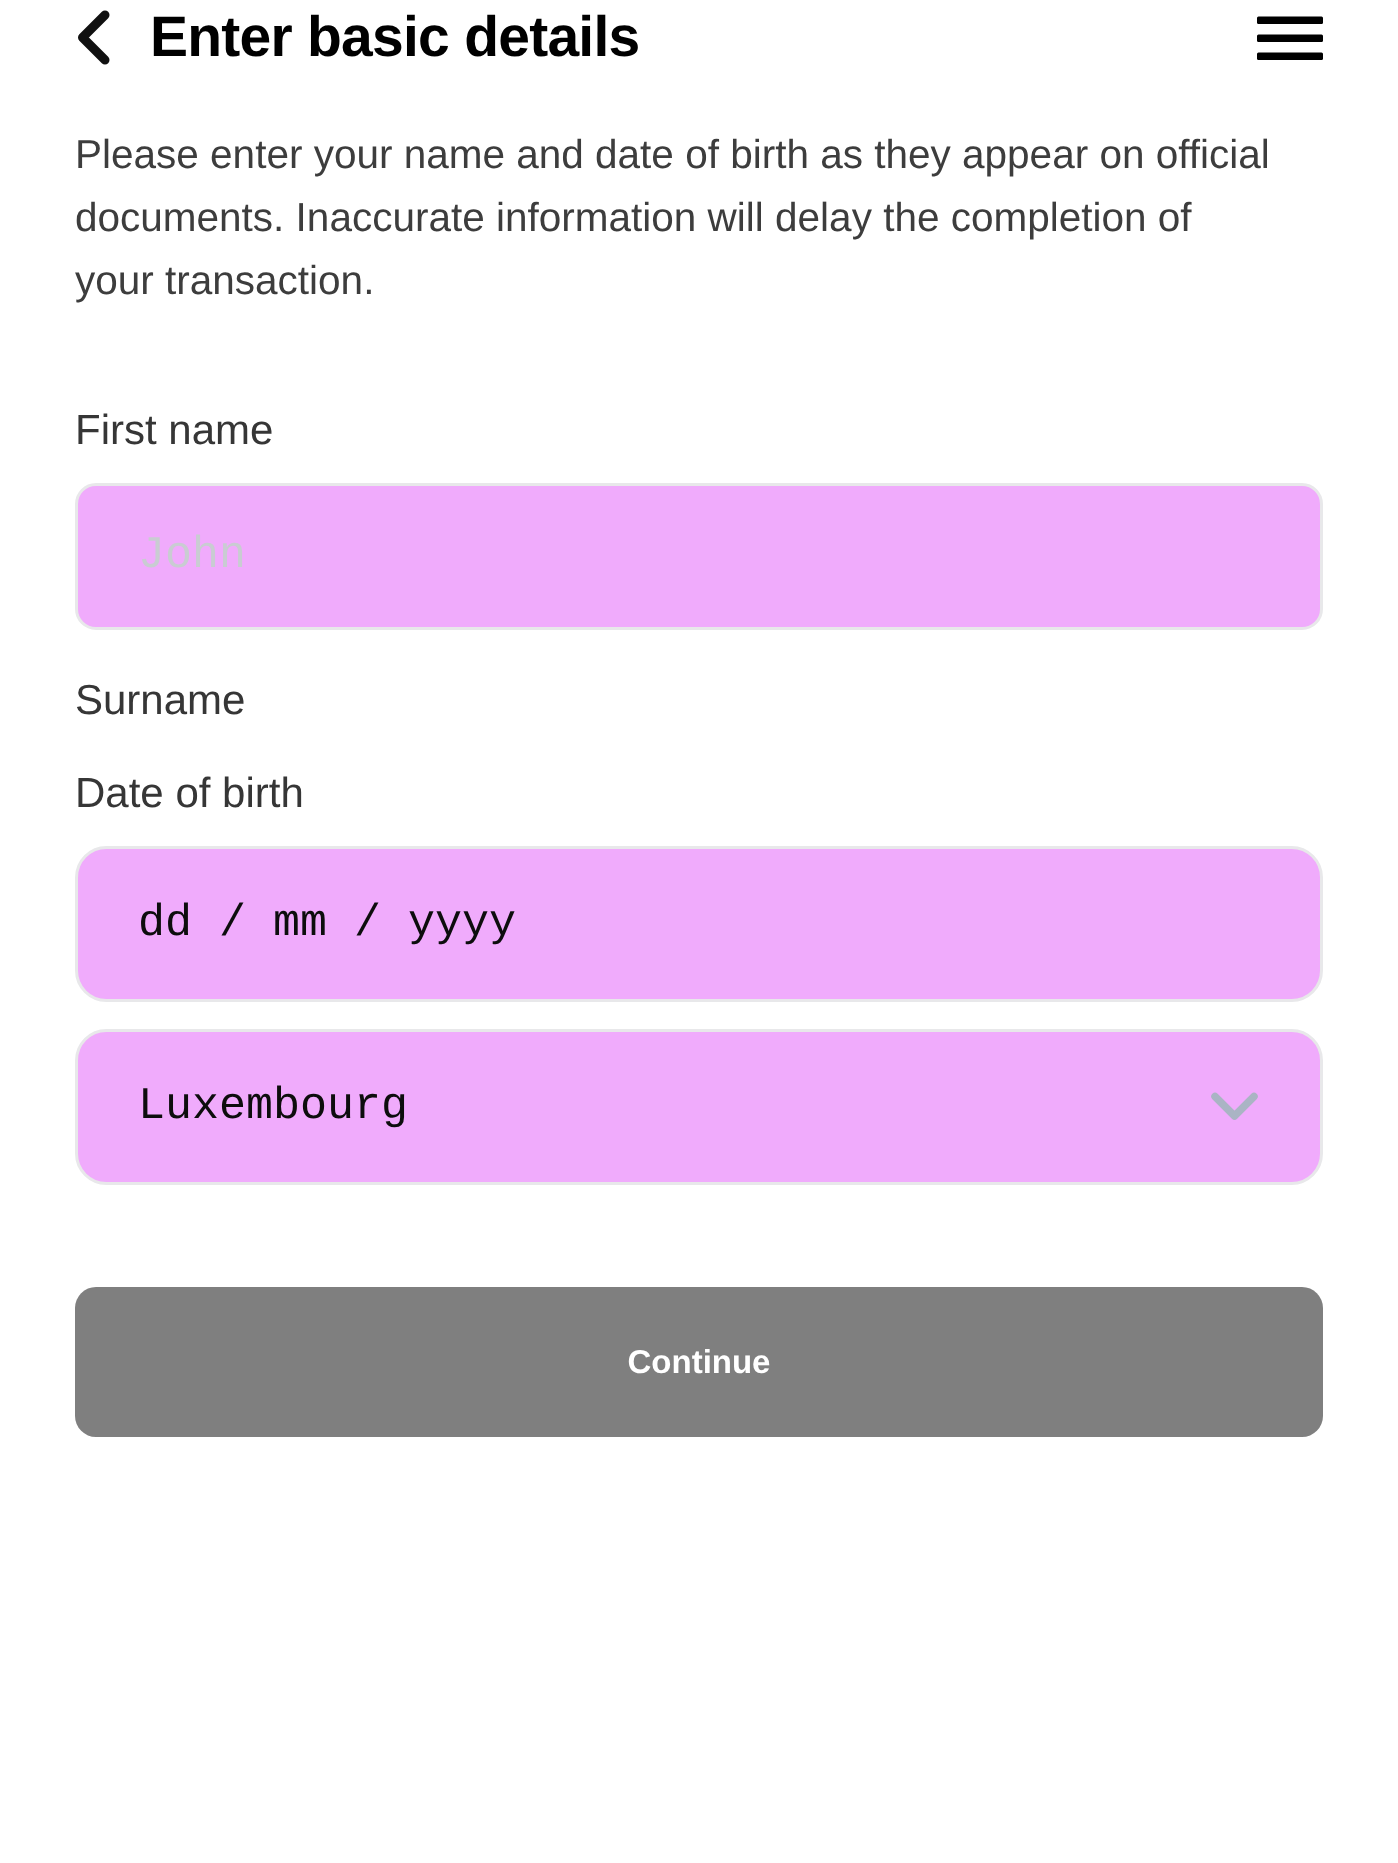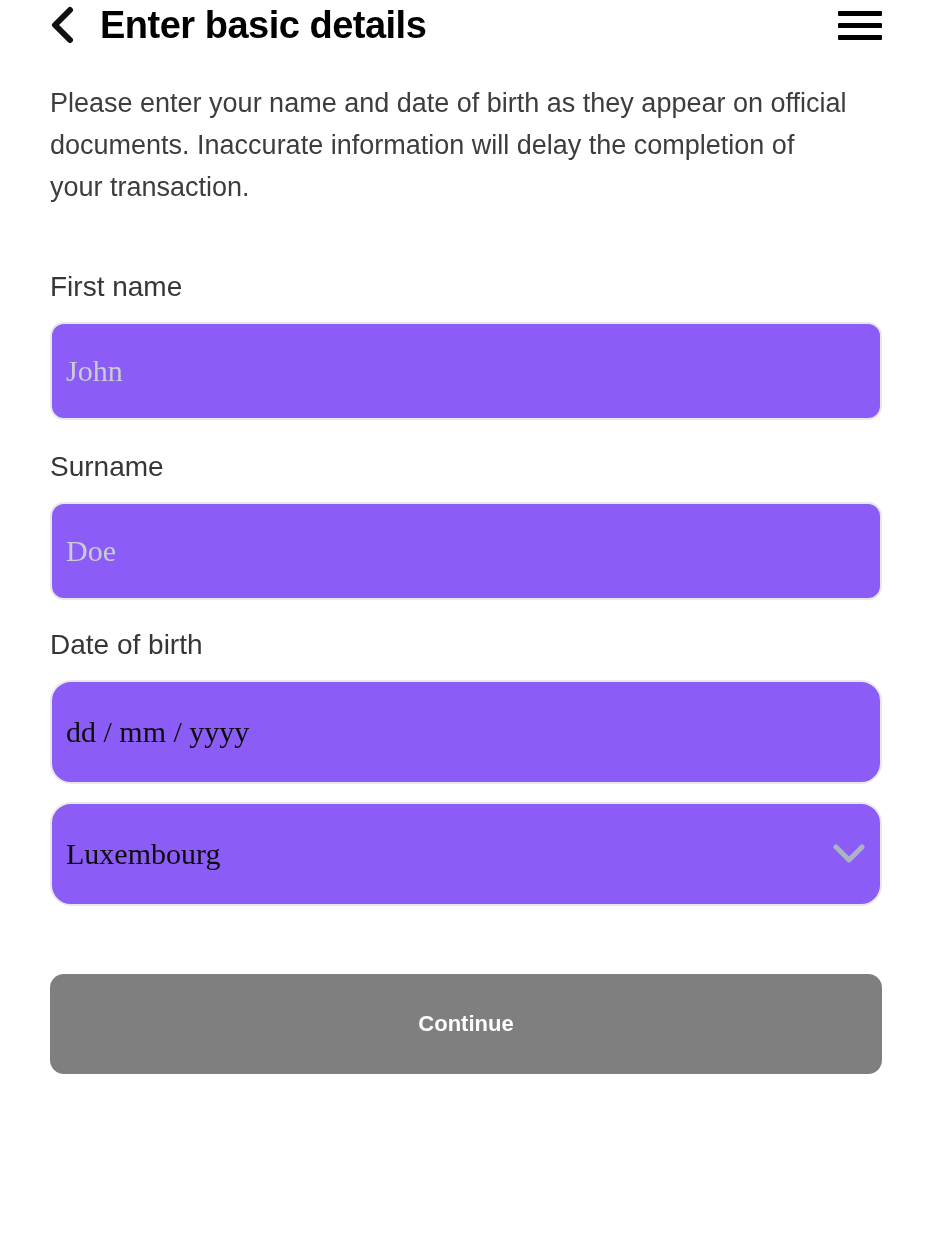--- a/index.html
+++ b/index.html
@@ -80,25 +80,25 @@
   .g1 .field-label { margin-top: 62px; }
   .g2 .field-label { margin-top: 30px; }
   .g3 .field-label { margin-top: 28px; }
   .g4 .field-label { margin-top: 30px; }
 
   .text-input, .select-box {
     margin-top: 18px;
     width: 832px;
     border: 2px solid #e8e8ea;
     border-radius: 14px;
-    background: #8b5cf6;
-    font-family: Liberation Serif, serif;
+    background: #f0abfc;
+    font-family: Liberation Mono, monospace;
     font-size: 30px;
     color: #0d0d0d;
-    padding: 0 14px;
+    padding: 0 40px;
     outline: none;
     display: block;
   }
   .text-input { height: 98px; }
   .tall { height: 104px; border-radius: 21px; }
   .text-input::placeholder { color: #c9ccd2; opacity: 1; }
 
   .select-box {
     display: flex;
     align-items: center;
@@ -153,21 +153,20 @@
 
   <p class="description">Please enter your name and date of birth as they appear on official documents. Inaccurate information will delay the completion of your transaction.</p>
 
   <div class="field-group g1">
     <label class="field-label">First name</label>
     <input class="text-input" type="text" placeholder="John" style="">
   </div>
 
   <div class="field-group g2">
     <label class="field-label">Surname</label>
-    <input class="text-input" type="text" placeholder="Doe" style="">
   </div>
 
   <div class="field-group g3">
     <label class="field-label">Date of birth</label>
     <input class="text-input tall" type="text" value="dd / mm / yyyy" style="">
   </div>
 
   <div class="field-group g4">
     <div class="select-box tall">
       <span class="select-value">Luxembourg</span>

